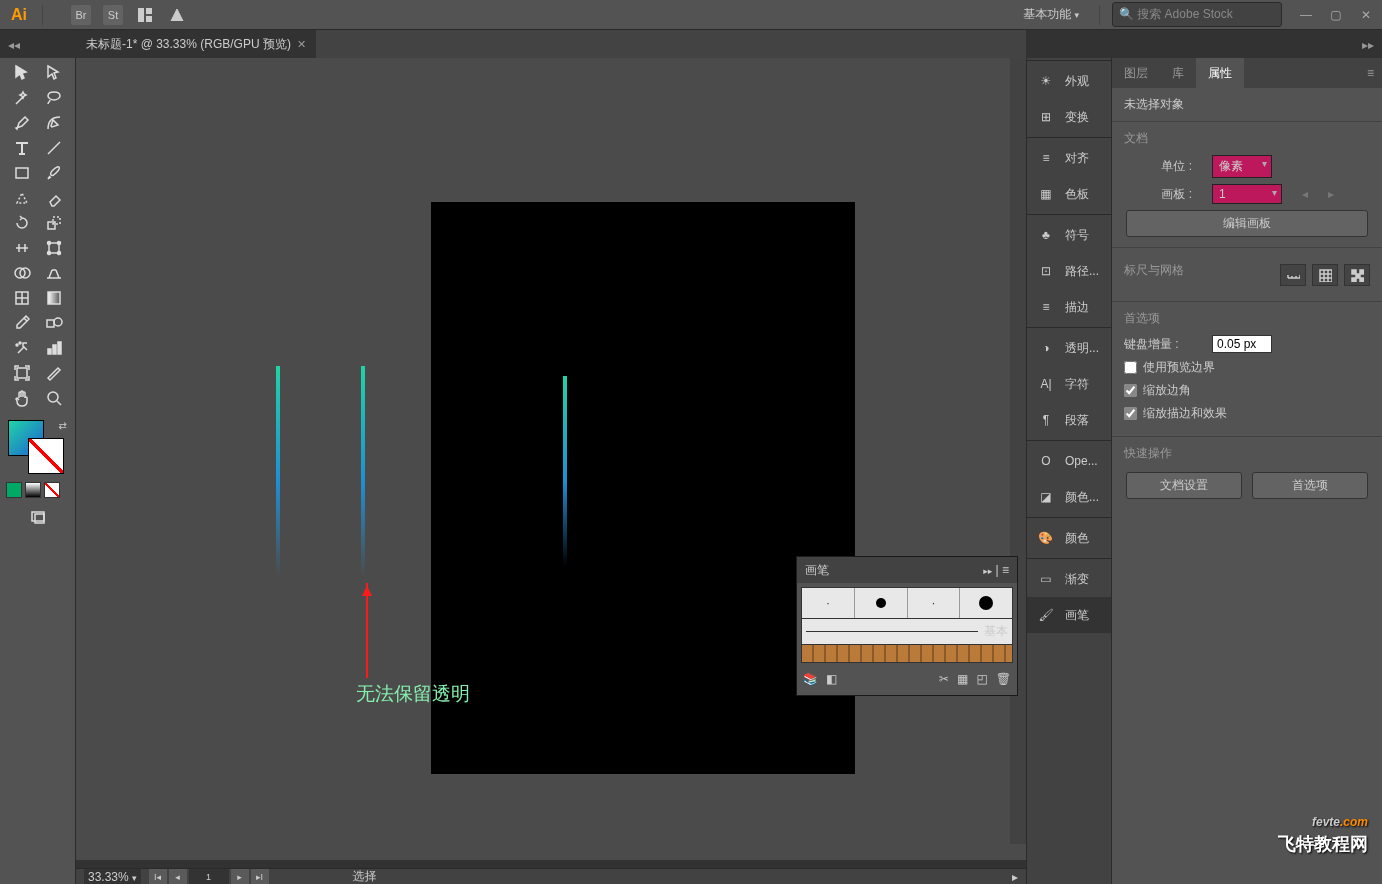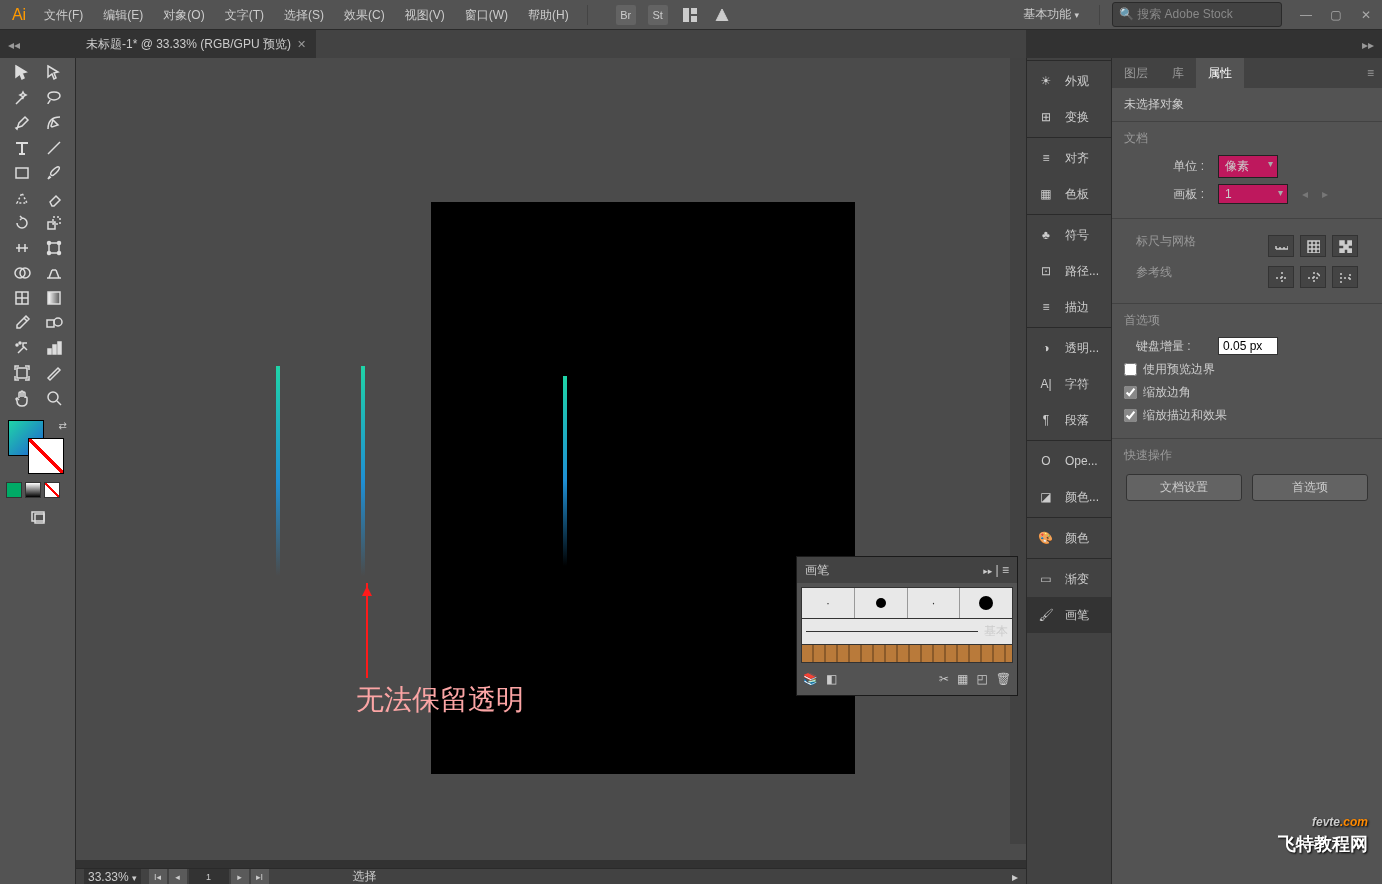--- a/index.html
+++ b/index.html
@@ -1,36 +1,36 @@
 <!DOCTYPE html>
 <html><head>
 <meta charset="utf-8">
 <style>
 *{margin:0;padding:0;box-sizing:border-box;font-family:"Microsoft YaHei",sans-serif;font-size:12px;color:#ccc;user-select:none}
 body{background:#323232;width:1382px;height:884px;overflow:hidden;position:relative}
 .topbar{height:30px;background:#535353;display:flex;align-items:center;padding:0 4px;border-bottom:1px solid #2a2a2a}
-.ai-logo{width:30px;height:30px;display:flex;align-items:center;justify-content:center;color:#ff9a00;font-weight:normal;font-size:16px}
+.ai-logo{width:30px;height:30px;display:flex;align-items:center;justify-content:center;color:#ff9a00;font-weight:bold;font-size:16px}
 .menu-items{display:flex}
 .menu-items span{padding:0 10px;line-height:30px;cursor:default}
 .top-icons{display:flex;align-items:center;gap:12px;margin-left:20px}
 .top-icons span{display:inline-flex;width:20px;height:20px;align-items:center;justify-content:center;font-size:11px;color:#ccc}
 .sep{width:1px;height:20px;background:#444;margin:0 8px}
 .topbar-right{margin-left:auto;display:flex;align-items:center;gap:4px}
 .workspace-dd{padding:4px 8px;color:#ccc}
 .searchbox{background:#424242;border:1px solid #2a2a2a;padding:3px 6px;width:170px;color:#888;border-radius:3px}
 .winbtns{display:flex;gap:6px;margin-left:8px}
 .winbtns span{width:24px;height:18px;display:flex;align-items:center;justify-content:center;color:#aaa}
 .secondbar{height:30px;background:#323232;border-bottom:1px solid #1a1a1a;display:flex;align-items:center;justify-content:space-between;padding:0 8px}
 .doctab-row{height:28px;background:#434343;display:flex;align-items:center}
 .doctab{background:#323232;padding:0 10px;height:28px;display:flex;align-items:center;gap:6px;color:#ddd}
 .doctab .x{color:#999;font-size:11px;cursor:pointer}
 .main{position:absolute;top:58px;left:76px;right:356px;bottom:24px;background:#4b4b4b}
 .canvas{position:absolute;left:355px;top:144px;width:424px;height:572px;background:#000}
 .gl{position:absolute;width:4px;background:linear-gradient(to bottom,#1fd4a7 0%,#1f8fd4 55%,rgba(31,143,212,0) 100%)}
-.an-text{position:absolute;left:280px;top:623px;color:#fca5a5;font-size:28px}
+.an-text{position:absolute;left:280px;top:623px;color:#86efac;font-size:19px}
 .an-arrow{position:absolute;left:290px;top:525px;width:2px;height:95px;background:#ff1a1a}
 .an-arrow::before{content:'';position:absolute;top:-2px;left:-4px;border:5px solid transparent;border-bottom:10px solid #ff1a1a}
 .vscroll{position:absolute;right:0;top:0;bottom:16px;width:16px;background:#424242}
 .toolbox{position:absolute;left:0;top:58px;width:76px;bottom:0;background:#535353;border-right:1px solid #2a2a2a}
 .toolgrid{display:grid;grid-template-columns:1fr 1fr;gap:0;padding:2px 6px}
 .tool{width:32px;height:25px;display:flex;align-items:center;justify-content:center;color:#ddd;position:relative}
 .tool svg{width:18px;height:18px;fill:none;stroke:#ddd;stroke-width:1.5}
 .swatches{margin:8px 6px;height:54px;position:relative}
 .sw-f{position:absolute;width:36px;height:36px;left:2px;top:0;background:linear-gradient(135deg,#1fd4a7,#1f5fd4);border:1px solid #000}
 .sw-b{position:absolute;width:36px;height:36px;left:22px;top:18px;background:#fff;border:1px solid #000}
@@ -42,21 +42,21 @@
 .iprow{height:36px;display:flex;align-items:center;padding:0 10px;gap:10px;color:#ccc}
 .iprow.sel{background:#333}
 .iprow .ic{width:18px;height:18px;display:flex;align-items:center;justify-content:center}
 .ipdiv{height:1px;background:#2a2a2a;margin:2px 0}
 .proppanel{flex:1;background:#535353;display:flex;flex-direction:column}
 .tabs{height:30px;background:#424242;display:flex;align-items:center}
 .tabs span{padding:0 12px;line-height:30px;color:#999}
 .tabs span.act{background:#535353;color:#fff}
 .psec{padding:8px 12px;border-bottom:1px solid #424242}
 .psec .hd{color:#999;margin-bottom:8px}
-.prow{display:flex;align-items:center;gap:14px;margin:6px 12px}
+.prow{display:flex;align-items:center;gap:20px;margin:6px 0}
 .prow label{color:#ccc;min-width:40px;text-align:right}
 .prow label.wider{min-width:68px}
 .dd{background:#be185d;border:1px solid #222;padding:2px 18px 2px 6px;position:relative;min-width:60px}
 .dd::after{content:'▾';position:absolute;right:4px;top:2px;color:#aaa;font-size:10px}
 .btn{background:#636363;border:1px solid #333;padding:4px 14px;border-radius:3px;text-align:center;margin:2px}
 .icbtns{display:flex;gap:6px}
 .icbtn{width:26px;height:22px;background:#444;border:1px solid #333;display:flex;align-items:center;justify-content:center}
 .icbtn svg{width:14px;height:14px;stroke:#ccc;fill:none;stroke-width:1.5}
 .chk{display:flex;align-items:center;gap:6px;margin:6px 0}
 .chk input{accent-color:#888}
@@ -77,31 +77,20 @@
 .watermark{position:absolute;right:14px;bottom:28px;text-align:right}
 .watermark .l1{color:#fff;font-family:Arial;font-size:22px;font-style:italic;font-weight:bold;text-shadow:1px 1px 2px #000}
 .watermark .l1 b{color:#ff8a00}
 .watermark .l2{color:#fff;font-size:18px;font-weight:bold;text-shadow:1px 1px 2px #000}
 </style>
 </head>
 <body>
 
 <div class="topbar">
   <div class="ai-logo">Ai</div>
-  <div class="menu-items" id="menuItems">
-      <span>文件(F)</span>
-      <span>编辑(E)</span>
-      <span>对象(O)</span>
-      <span>文字(T)</span>
-      <span>选择(S)</span>
-      <span>效果(C)</span>
-      <span>视图(V)</span>
-      <span>窗口(W)</span>
-      <span>帮助(H)</span>
-    </div>
   <span class="sep"></span>
   <div class="top-icons">
     <span style="background:#636363;border-radius:2px">Br</span>
     <span style="background:#636363;border-radius:2px">St</span>
     <span>
         <svg width="16" height="16">
           <rect x="1" y="1" width="6" height="14" fill="#ccc"></rect>
           <rect x="9" y="1" width="6" height="6" fill="#ccc"></rect>
           <rect x="9" y="9" width="6" height="6" fill="#ccc"></rect>
         </svg>
@@ -452,20 +441,23 @@
       <div class="prow">
           <label class="wider">单位 :</label>
           <div class="dd">像素</div>
         </div>
       <div class="prow">
           <label class="wider">画板 :</label>
           <div class="dd" style="min-width:70px">1</div>
         <span style="color:#777">◂</span>
         <span style="color:#777">▸</span>
       </div>
+      <div style="text-align:center">
+          <div class="btn">编辑画板</div>
+        </div>
     </div>
     <div class="psec">
       <div class="prow">
           <span class="hd" style="flex:1">标尺与网格</span>
         <div class="icbtns">
           <div class="icbtn">
               <svg>
                 <path d="M2 10h12M2 10v-3M6 10v-2M10 10v-2M14 10v-3"></path>
               </svg>
             </div>
@@ -478,41 +470,20 @@
               <svg>
                 <rect x="2" y="2" width="4" height="4" fill="#ccc"></rect>
                 <rect x="10" y="2" width="4" height="4" fill="#ccc"></rect>
                 <rect x="6" y="6" width="4" height="4" fill="#ccc"></rect>
                 <rect x="2" y="10" width="4" height="4" fill="#ccc"></rect>
                 <rect x="10" y="10" width="4" height="4" fill="#ccc"></rect>
               </svg>
             </div>
         </div>
       </div>
-      <div class="prow">
-          <span class="hd" style="flex:1">参考线</span>
-        <div class="icbtns">
-          <div class="icbtn">
-              <svg>
-                <path d="M8 2v12M2 8h12" stroke-dasharray="2"></path>
-              </svg>
-            </div>
-          <div class="icbtn">
-              <svg>
-                <path d="M8 2v12M2 8h12" stroke-dasharray="2"></path>
-                <path d="M11 3l3 3"></path>
-              </svg>
-            </div>
-          <div class="icbtn">
-              <svg>
-                <path d="M2 4h4M2 8h12M2 12h4M12 4v8" stroke-dasharray="2"></path>
-              </svg>
-            </div>
-        </div>
-      </div>
     </div>
     <div class="psec">
       <div class="hd">首选项</div>
       <div class="prow">
           <label class="wider" style="text-align:left">键盘增量 :</label>
           <input class="inpt" value="0.05 px" style="">
         </div>
       <label class="chk">
           <input type="checkbox" style="">
           <span>使用预览边界</span>

